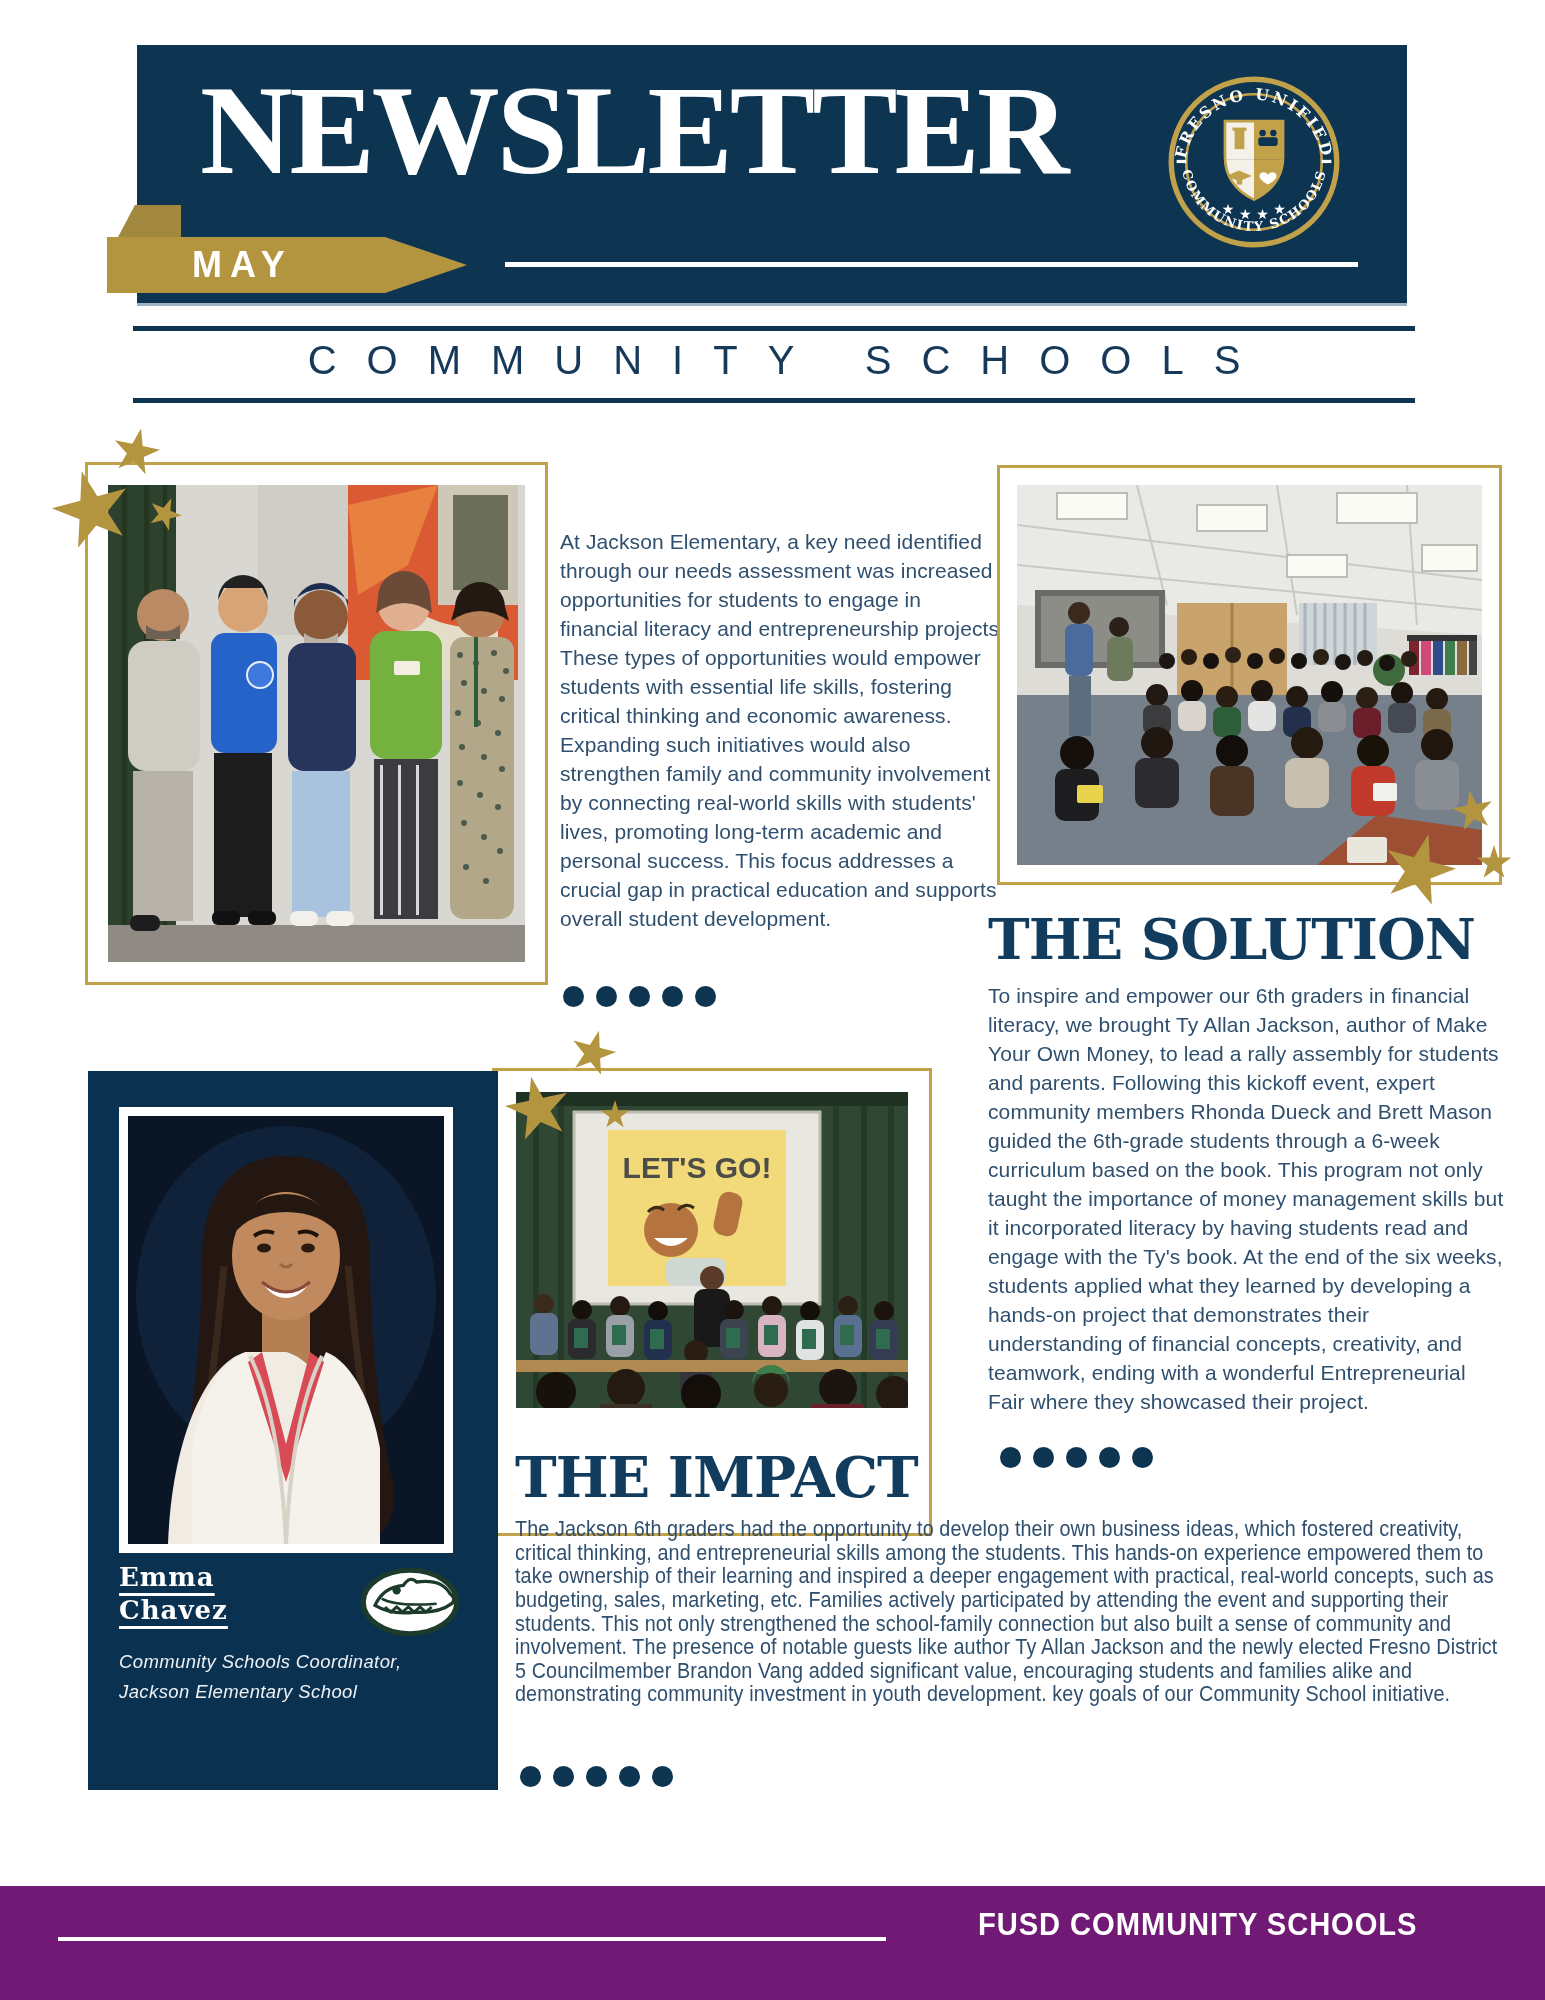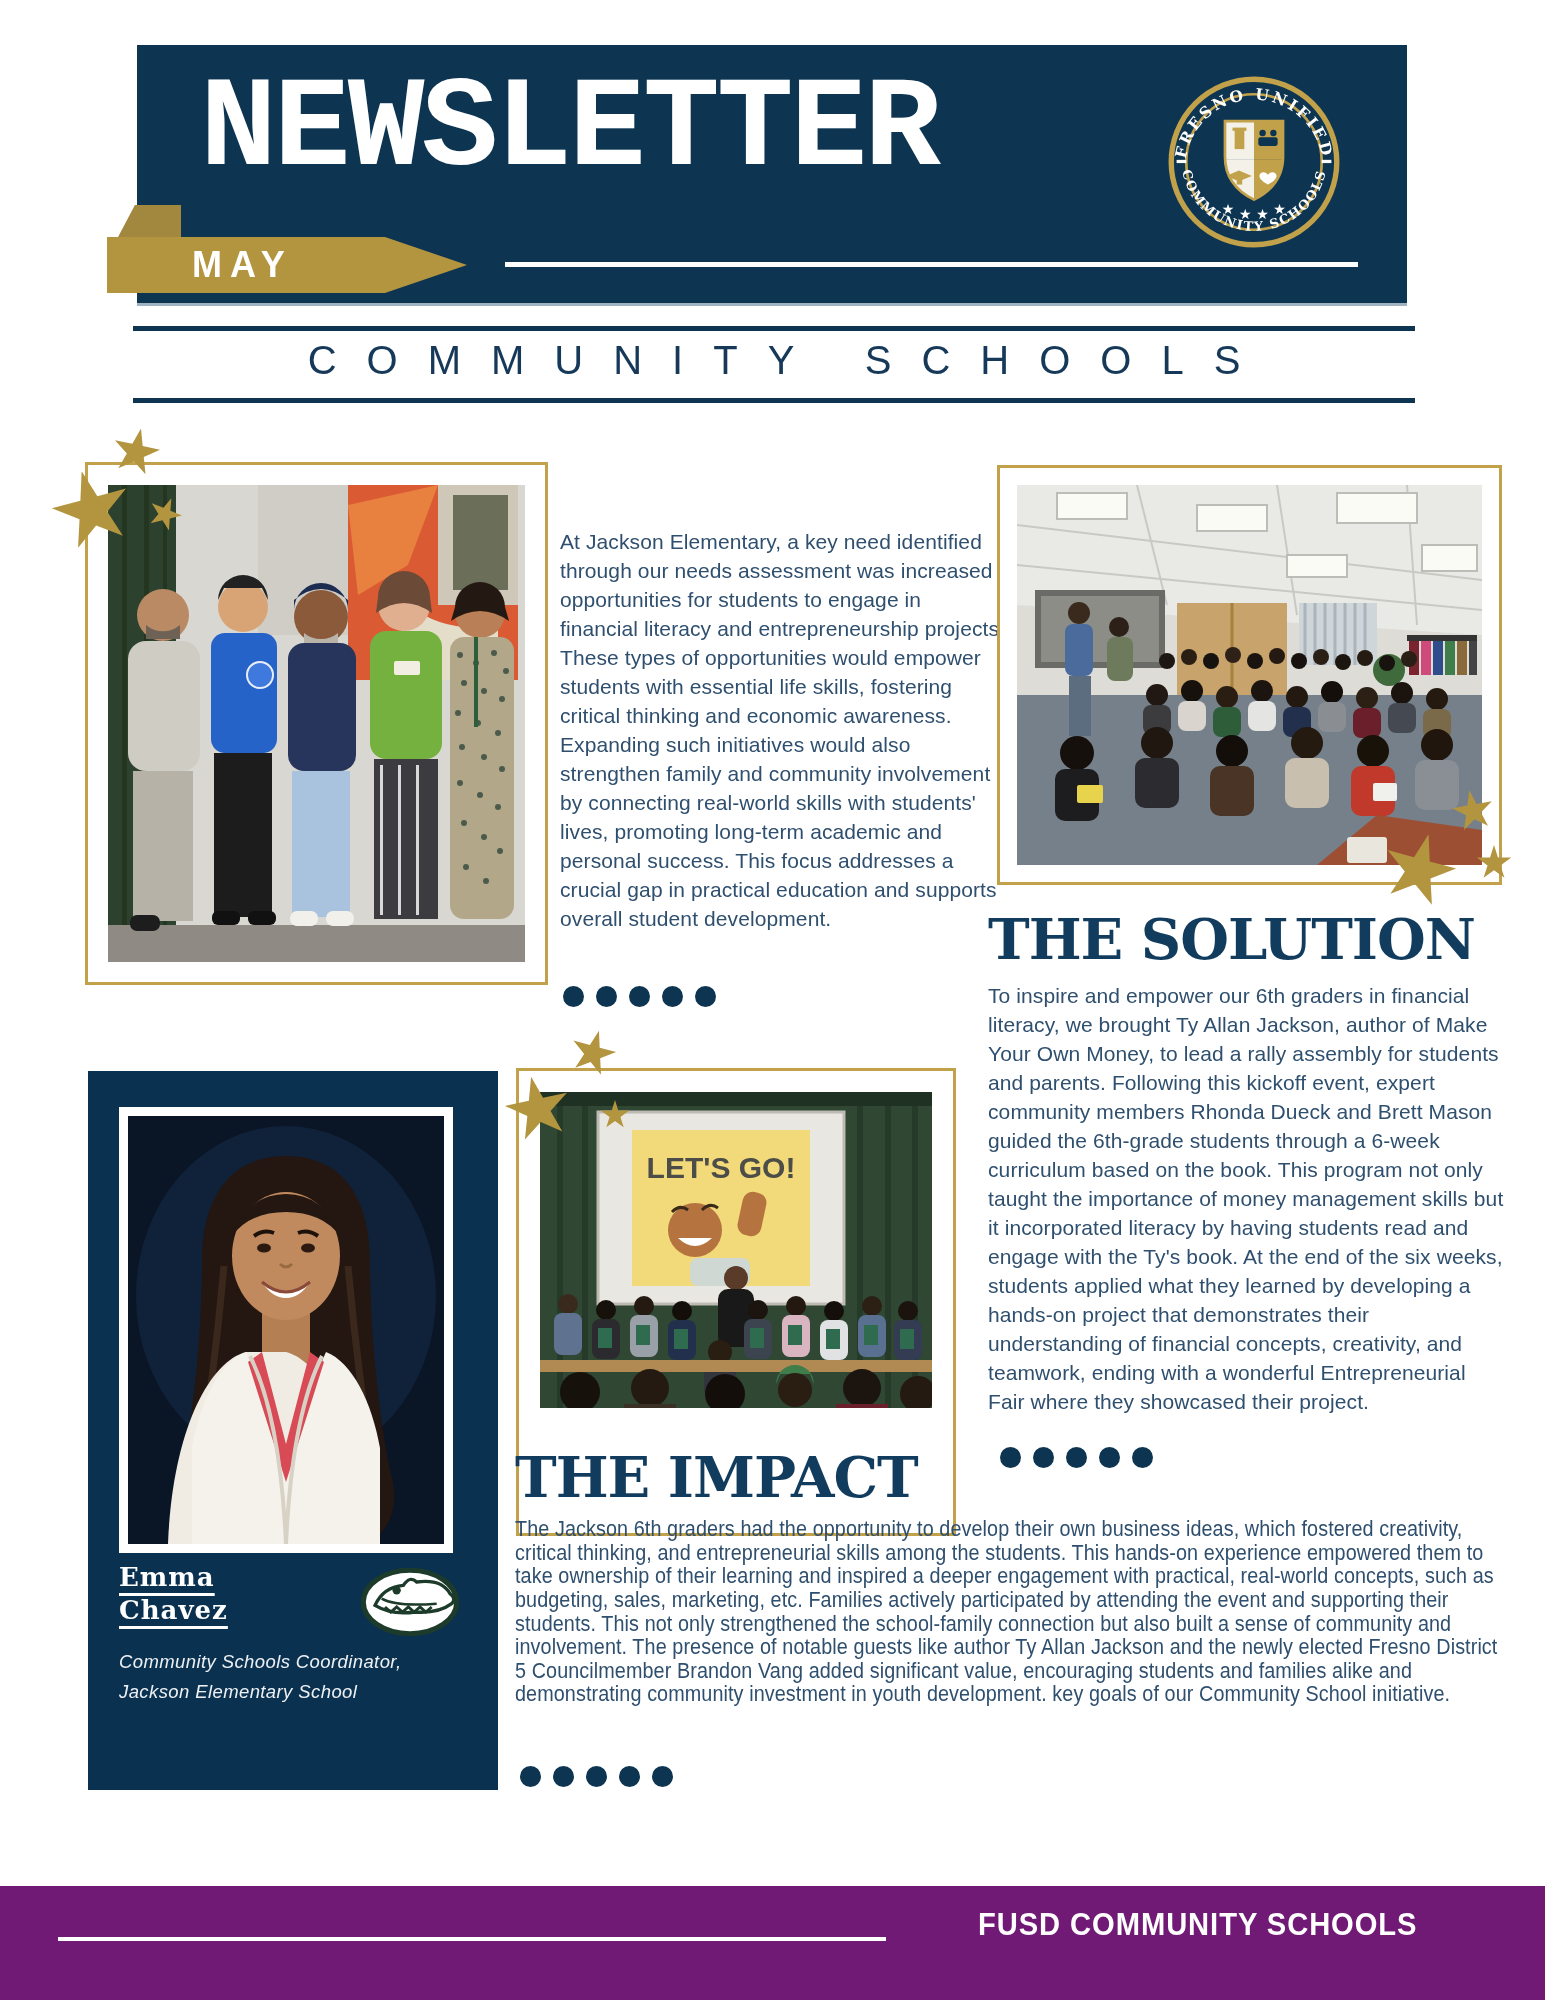--- a/index.html
+++ b/index.html
@@ -2,21 +2,21 @@
 <html><head>
 <meta charset="utf-8">
 <style>
   html,body{margin:0;padding:0;background:#ffffff;}
   #page{position:relative;width:1545px;height:2000px;background:#ffffff;overflow:hidden;
         font-family:"Liberation Sans",sans-serif;}
 
   
   .header-box{position:absolute;left:137px;top:45px;width:1270px;height:258px;background:#0d3552;}
   .newsletter-title{position:absolute;left:200px;top:66px;color:#ffffff;
-        font-family:Liberation Mono, monospace;font-weight:700;font-size:128px;line-height:1;
+        font-family:Liberation Serif, serif;font-weight:700;font-size:128px;line-height:1;
         letter-spacing:-3px;white-space:nowrap;}
   .may-fold{position:absolute;left:117px;top:205px;width:64px;height:34px;background:#a2873e;
         clip-path:polygon(28% 0,100% 0,100% 100%,0 100%);}
   .may-body{position:absolute;left:107px;top:237px;width:278px;height:56px;background:#b3943f;}
   .may-tip{position:absolute;left:385px;top:237px;width:0;height:0;
         border-top:28px solid transparent;border-bottom:28px solid transparent;border-left:82px solid #b3943f;}
   .may-label{position:absolute;left:168px;top:244px;color:#ffffff;font-size:36px;font-weight:700;
         letter-spacing:8px;margin-left:24px;}
   .header-rule{position:absolute;left:505px;top:262px;width:853px;height:5px;background:#ffffff;}
 
@@ -386,21 +386,21 @@
   <div class="sec-heading" style="left:988px;top:906px;">THE SOLUTION</div>
   <div class="sec-body" style="left:988px;top:982px;width:520px;">To inspire and empower our 6th graders in financial literacy, we brought Ty Allan Jackson, author of Make Your Own Money, to lead a rally assembly for students and parents. Following this kickoff event, expert community members Rhonda Dueck and Brett Mason guided the 6th-grade students through a 6-week curriculum based on the book. This program not only taught the importance of money management skills but it incorporated literacy by having students read and engage with the Ty's book. At the end of the six weeks, students applied what they learned by developing a hands-on project that demonstrates their understanding of financial concepts, creativity, and teamwork, ending with a wonderful Entrepreneurial Fair where they showcased their project.</div>
   <div class="dots" style="left:1000px;top:1447px;">
     <span class="dot"></span>
       <span class="dot"></span>
       <span class="dot"></span>
       <span class="dot"></span>
       <span class="dot"></span>
   </div>
 
-  <div class="photo-frame" style="left:516px;top:1068px;width:440px;height:468px;">
+  <div class="photo-frame" style="left:492px;top:1068px;width:440px;height:468px;">
     <div class="inner" style="left:21px;top:21px;width:392px;height:316px;">
       <svg width="392" height="316" viewBox="0 0 392 316">
         <rect width="392" height="316" fill="#2f4733"></rect>
         <g stroke="#253a28" stroke-width="6">
           <line x1="20" y1="0" x2="20" y2="316"></line>
             <line x1="45" y1="0" x2="45" y2="316"></line>
           <line x1="320" y1="0" x2="320" y2="316"></line>
             <line x1="348" y1="0" x2="348" y2="316"></line>
             <line x1="375" y1="0" x2="375" y2="316"></line>
         </g>

